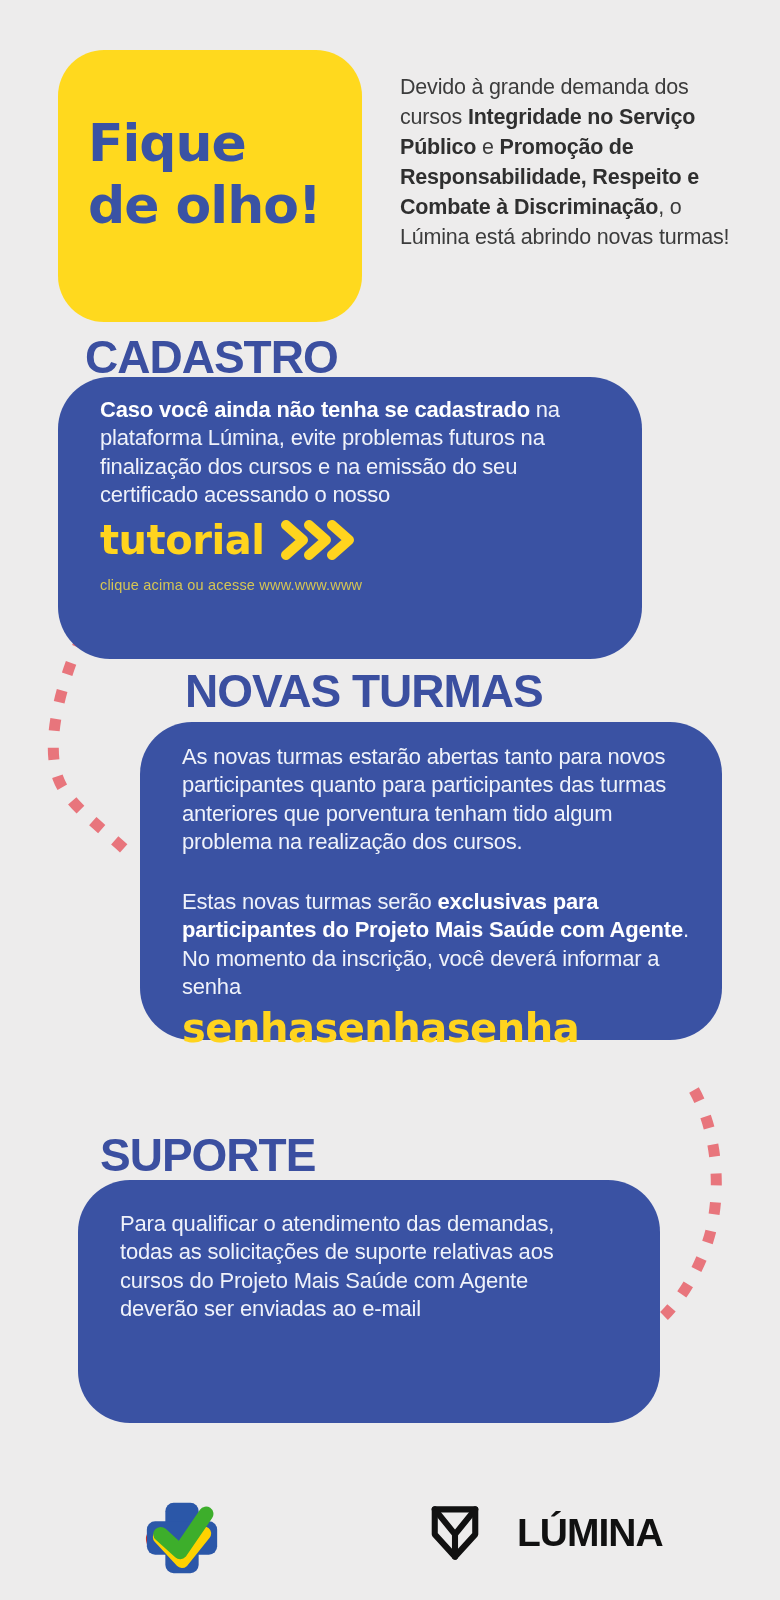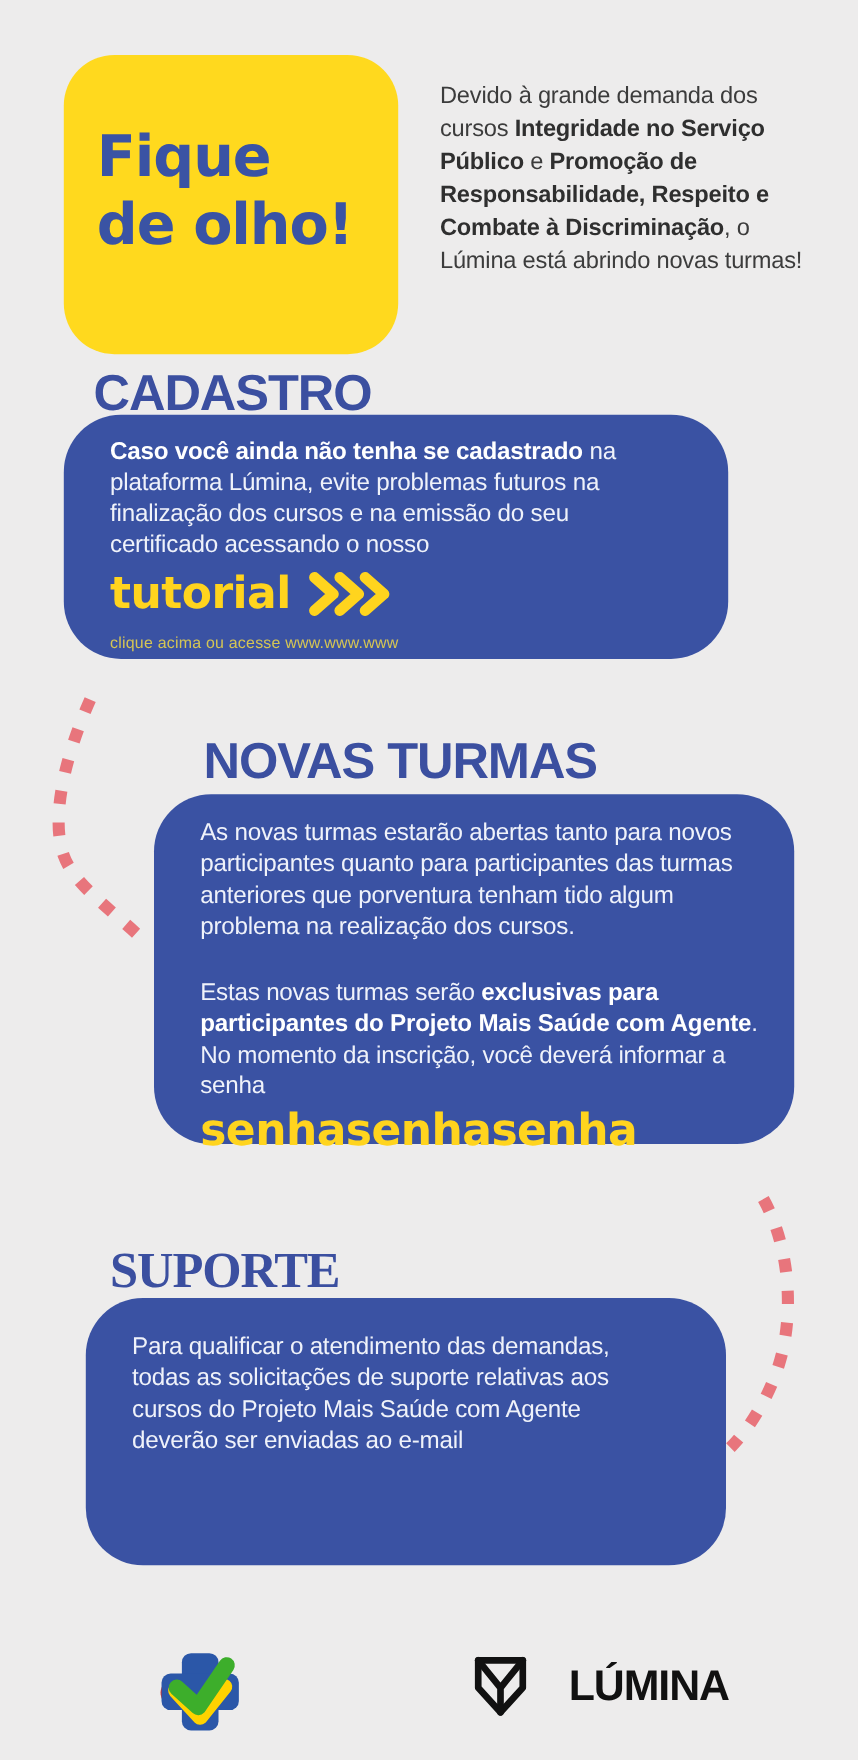--- a/index.html
+++ b/index.html
@@ -58,41 +58,41 @@
   </svg>
 
   <div class="hero-badge">
     <div class="t">Fique</div>
     <div class="t">de olho!</div>
   </div>
 
   <div class="intro"><span>Devido à grande demanda dos cursos </span><span class="seg-b">Integridade no Serviço Público</span><span> e </span><span class="seg-b">Promoção de Responsabilidade, Respeito e Combate à Discriminação</span><span>, o Lúmina está abrindo novas turmas!</span></div>
 
   <div class="sec-h" style="left:85px;top:330px;">CADASTRO</div>
-  <div class="bluebox" style="left:58px;top:377px;width:584px;height:222px;padding-left:20px;">
+  <div class="bluebox" style="left:58px;top:377px;width:584px;height:282px;">
     <div class="body" style="top:19px;width:505px;"><span class="seg-b">Caso você ainda não tenha se cadastrado</span><span> na plataforma Lúmina, evite problemas futuros na finalização dos cursos e na emissão do seu certificado acessando o nosso</span></div>
     <a class="cta-big" style="top:140px;" href="#">
       <span>tutorial</span>
       <svg class="chev" width="76" height="40" viewBox="0 0 76 40">
         <path d="M6 5 L23 20 L6 35" fill="none" stroke="#ffd41e" stroke-width="10" stroke-linecap="round" stroke-linejoin="round"></path>
         <path d="M29 5 L46 20 L29 35" fill="none" stroke="#ffd41e" stroke-width="10" stroke-linecap="round" stroke-linejoin="round"></path>
         <path d="M52 5 L69 20 L52 35" fill="none" stroke="#ffd41e" stroke-width="10" stroke-linecap="round" stroke-linejoin="round"></path>
       </svg>
     </a>
     <div class="cta-note" style="top:200px;">clique acima ou acesse www.www.www</div>
   </div>
 
   <div class="sec-h" style="left:185px;top:664px;">NOVAS TURMAS</div>
   <div class="bluebox" style="left:140px;top:722px;width:582px;height:318px;">
     <div class="body" style="top:21px;width:508px;"><span>As novas turmas estarão abertas tanto para novos participantes quanto para participantes das turmas anteriores que porventura tenham tido algum problema na realização dos cursos.</span></div>
     <div class="body" style="top:166px;width:508px;"><span>Estas novas turmas serão </span><span class="seg-b">exclusivas para participantes do Projeto Mais Saúde com Agente</span><span>. No momento da inscrição, você deverá informar a senha</span></div>
     <div class="cta-big" style="top:283px;">senhasenhasenha</div>
   </div>
 
-  <div class="sec-h" style="left:100px;top:1128px;font-family:Liberation Serif, serif;">SUPORTE</div>
+  <div class="sec-h" style="left:100px;top:1128px;">SUPORTE</div>
   <div class="bluebox" style="left:78px;top:1180px;width:582px;height:243px;">
     <div class="body" style="top:30px;width:490px;"><span>Para qualificar o atendimento das demandas, todas as solicitações de suporte relativas aos cursos do Projeto Mais Saúde com Agente deverão ser enviadas ao e-mail</span></div>
   </div>
 
   <div class="footer-msca">
     <svg width="74" height="84" viewBox="0 0 80 86">
       <circle cx="14" cy="44" r="13" fill="#d93025"></circle>
       <rect x="22" y="5" width="36" height="76" rx="9" fill="#2b57a8"></rect>
       <rect x="2" y="25" width="76" height="36" rx="9" fill="#2b57a8"></rect>
       <path d="M16 42 L40 68 L64 38" fill="none" stroke="#ffd200" stroke-width="15" stroke-linecap="round" stroke-linejoin="round"></path>

